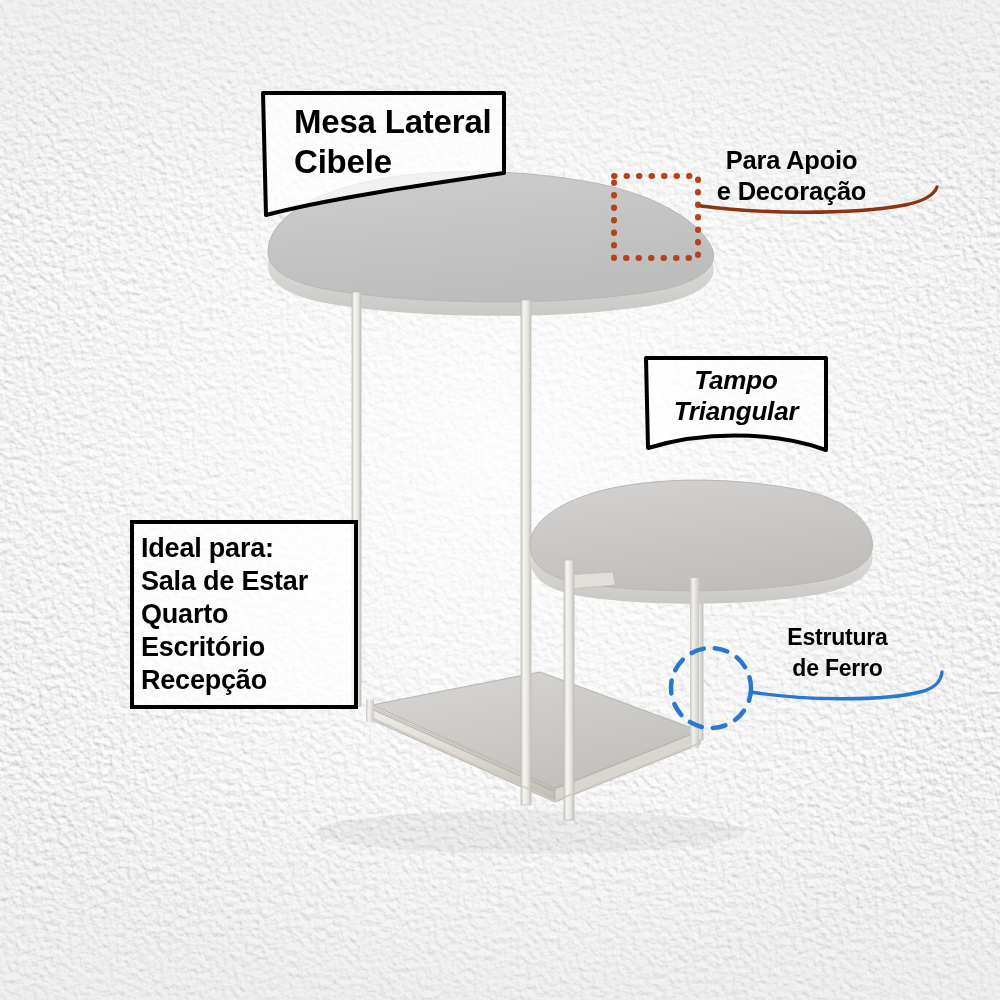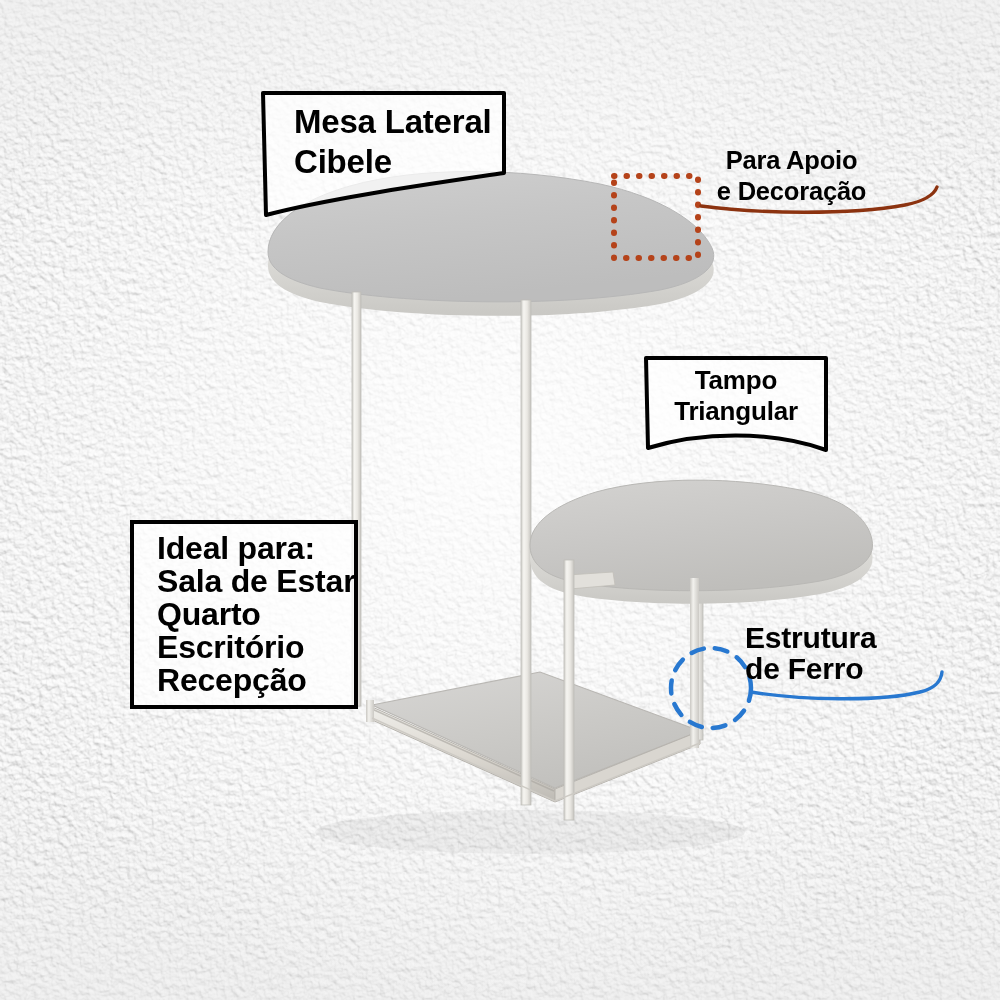--- a/index.html
+++ b/index.html
@@ -65,45 +65,46 @@
   }
   #tampo-callout {
     left: 645px;
     top: 357px;
     width: 182px;
     height: 76px;
     text-align: center;
     font-size: 26px;
     line-height: 31px;
     padding-top: 8px;
+    font-style: italic;
   }
   #ideal-callout {
     left: 131px;
     top: 521px;
     width: 225px;
     height: 186px;
     text-align: left;
-    font-size: 32px;
+    font-size: 27px;
     line-height: 33px;
-    padding: 11px 0 0 26px;
+    padding: 11px 0 0 10px;
   }
   #apoio-callout {
     left: 684px;
     top: 145px;
     width: 215px;
     text-align: center;
     font-size: 25.5px;
     line-height: 31px;
   }
   #ferro-callout {
     left: 745px;
     top: 622px;
     width: 185px;
-    text-align: left;
-    font-size: 30px;
+    text-align: center;
+    font-size: 23px;
     line-height: 31px;
   }
 </style>
 </head>
 <body>
 
 <div id="stage">
 
   <div class="bg-base"></div>
   <svg class="bg-noise" width="1000" height="1000" viewBox="0 0 1000 1000">

